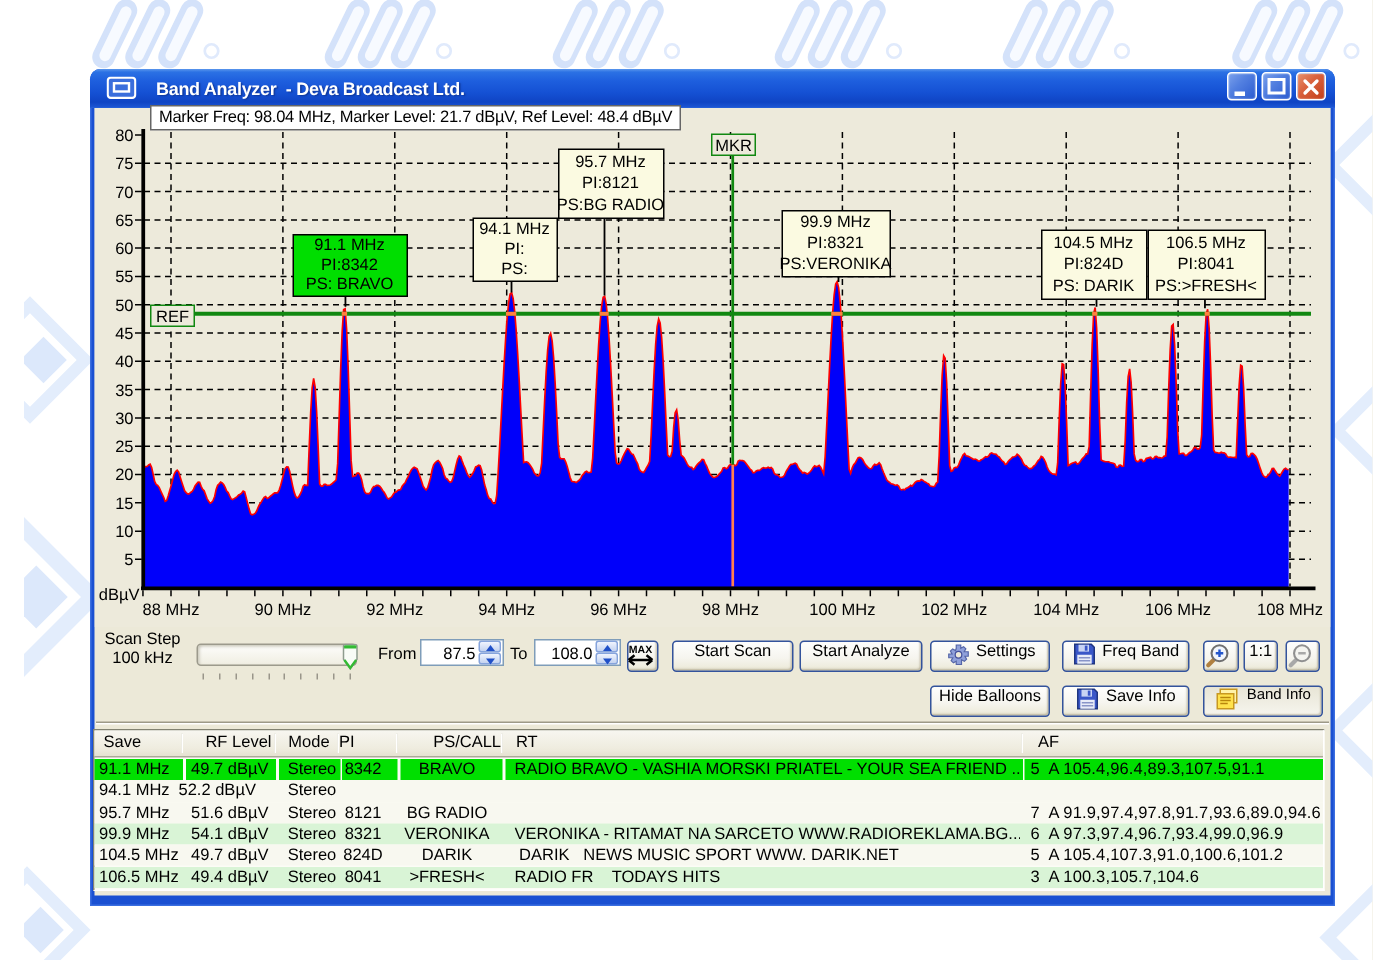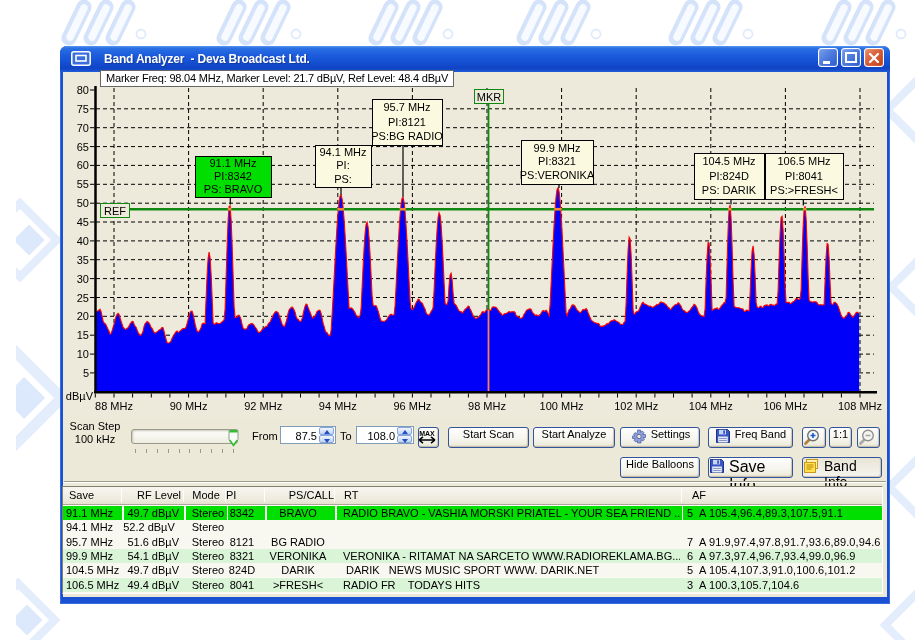--- a/index.html
+++ b/index.html
@@ -329,34 +329,34 @@
           <line x1="7" y1="11" x2="2.5" y2="15.5" stroke="#A8A8A8" stroke-width="2.8" stroke-linecap="round"></line>
           <circle cx="10" cy="7.5" r="5.3" fill="#F4F4F0" stroke="#909090" stroke-width="1.4"></circle>
           <path d="M7.5 7.5h5" stroke="#A8A8A8" stroke-width="1.6"></path>
         </svg>
       </span>
       <span></span>
     </div>
 <div class="btn" style="left:604px;top:457px;width:80px;background:linear-gradient(180deg,#FEFEFD 0%,#F6F5EF 55%,#EFEDDF 85%,#E3E0CD 100%);font-size:11px">
       <span>Hide Balloons</span>
     </div>
-<div class="btn" style="left:692px;top:457px;width:85px;background:linear-gradient(180deg,#FEFEFD 0%,#F6F5EF 55%,#EFEDDF 85%,#E3E0CD 100%);font-size:16px">
+<div class="btn" style="left:692px;top:457px;width:85px;background:linear-gradient(180deg,#FEFEFD 0%,#F6F5EF 55%,#EFEDDF 85%,#E3E0CD 100%);font-size:11px">
       <span class="ic">
         <svg width="16" height="16" viewBox="0 0 16 16">
           <path d="M1.5 1.5h11l2 2v11h-13z" fill="#3A57C8" stroke="#1F3580" stroke-width="1"></path>
           <rect x="4" y="1.8" width="7" height="4.6" fill="#C8D4F4"></rect>
           <rect x="8.2" y="2.4" width="1.8" height="3.4" fill="#3A57C8"></rect>
           <rect x="3.2" y="8.5" width="9.6" height="6" fill="#E8ECF8"></rect>
           <rect x="4.2" y="10" width="7.6" height="1" fill="#8894C8"></rect>
           <rect x="4.2" y="12" width="7.6" height="1" fill="#8894C8"></rect>
         </svg>
       </span>
       <span>Save Info</span>
     </div>
-<div class="btn" style="left:786px;top:457px;width:80px;background:linear-gradient(180deg,#E8E5D6 0%,#EFEDE2 50%,#F6F5EE 100%);font-size:14px">
+<div class="btn" style="left:786px;top:457px;width:80px;background:linear-gradient(180deg,#E8E5D6 0%,#EFEDE2 50%,#F6F5EE 100%);font-size:10px">
       <span class="ic">
         <svg width="17" height="16" viewBox="0 0 17 16">
           <rect x="3.5" y="1.5" width="11" height="9" fill="#FFF2A8" stroke="#C89820" stroke-width="1"></rect>
           <rect x="1.5" y="4.5" width="11" height="10" fill="#FFE24C" stroke="#C89820" stroke-width="1"></rect>
           <path d="M3.5 7h7M3.5 9h7M3.5 11h5" stroke="#B8860B" stroke-width="1"></path>
         </svg>
       </span>
       <span>Band Info</span>
     </div>
 <div style="position:absolute;left:48px;top:481px;width:822px;height:2px;border-top:1px solid #9D9A88;border-bottom:1px solid #FFF"></div>
@@ -386,21 +386,21 @@
 <span style="position:absolute;left:3px">91.1 MHz</span>
 <span style="position:absolute;left:56px;width:60px;text-align:right">49.7 dBµV</span>
 <span style="position:absolute;left:123px;width:44px;text-align:center">Stereo</span>
 <span style="position:absolute;left:160px;width:38px;text-align:center">8342</span>
 <span style="position:absolute;left:200px;width:70px;text-align:center">BRAVO</span>
 <span style="position:absolute;left:280px;width:337px;overflow:hidden">RADIO BRAVO - VASHIA MORSKI PRIATEL - YOUR SEA FRIEND ...</span>
 <span style="position:absolute;left:624px;letter-spacing:0.1px">5&nbsp; A 105.4,96.4,89.3,107.5,91.1</span>
 </div>
 <div style="position:absolute;left:0;top:33.3px;width:100%;height:14.3px;background:#F8F8F0;font-size:11px;line-height:14.5px;white-space:nowrap">
 <span style="position:absolute;left:3px">94.1 MHz</span>
-<span style="position:absolute;left:56px;width:60px;text-align:center">52.2 dBµV</span>
+<span style="position:absolute;left:56px;width:60px;text-align:left">52.2 dBµV</span>
 <span style="position:absolute;left:123px;width:44px;text-align:center">Stereo</span>
 <span style="position:absolute;left:160px;width:38px;text-align:center"></span>
 <span style="position:absolute;left:200px;width:70px;text-align:center"></span>
 <span style="position:absolute;left:280px;width:337px;overflow:hidden"></span>
 <span style="position:absolute;left:624px;letter-spacing:0.1px"></span>
 </div>
 <div style="position:absolute;left:0;top:47.6px;width:100%;height:14.3px;background:#F8F8F0;font-size:11px;line-height:14.5px;white-space:nowrap">
 <span style="position:absolute;left:3px">95.7 MHz</span>
 <span style="position:absolute;left:56px;width:60px;text-align:right">51.6 dBµV</span>
 <span style="position:absolute;left:123px;width:44px;text-align:center">Stereo</span>

